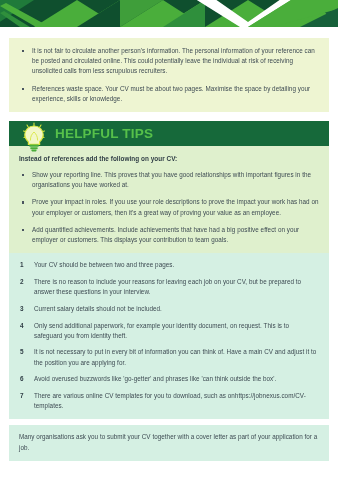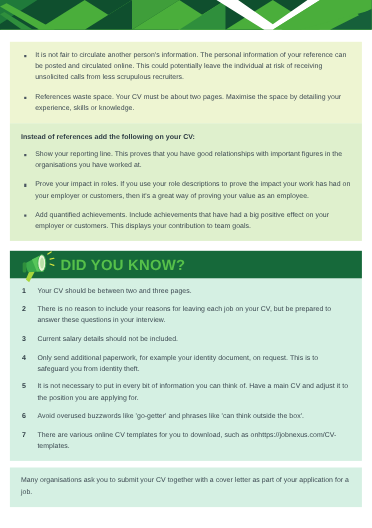--- a/index.html
+++ b/index.html
@@ -163,54 +163,55 @@
 
 <div class="page">
 
   <div class="block block-cream">
     <ul class="bullets">
       <li>It is not fair to circulate another person's information. The personal information of your reference can be posted and circulated online. This could potentially leave the individual at risk of receiving unsolicited calls from less scrupulous recruiters.</li>
       <li>References waste space. Your CV must  be about two pages. Maximise the space by detailing your experience, skills or knowledge.</li>
     </ul>
   </div>
 
+  <div class="section-bar">
+    <div class="bar-icon">
+      <svg viewBox="0 0 36 34">
+
+        <g stroke="#d9e63f" stroke-width="1.1" stroke-linecap="round">
+          <line x1="18" y1="4" x2="18" y2="7.5"></line>
+          <line x1="11" y1="6" x2="12.8" y2="9"></line>
+          <line x1="25" y1="6" x2="23.2" y2="9"></line>
+          <line x1="7.5" y1="12" x2="11" y2="13"></line>
+          <line x1="28.5" y1="12" x2="25" y2="13"></line>
+          <line x1="8" y1="18.5" x2="11" y2="17.5"></line>
+          <line x1="28" y1="18.5" x2="25" y2="17.5"></line>
+        </g>
+
+        <path d="M18 7 C 12.6 7 8.8 11 8.8 15.8 C 8.8 19 10.7 21.2 12.4 22.9 L 12.4 25.4 L 23.6 25.4 L 23.6 22.9 C 25.3 21.2 27.2 19 27.2 15.8 C 27.2 11 23.4 7 18 7 Z" fill="#f2f7c8" stroke="#d9e63f" stroke-width="1.2"></path>
+
+        <path d="M14.4 21.5 C 14.4 17 16 15 18 13 C 20 15 21.6 17 21.6 21.5" fill="none" stroke="#d9e63f" stroke-width="0.9"></path>
+
+        <rect x="13.4" y="25.6" width="9.2" height="2.2" rx="0.6" fill="#4aae3b"></rect>
+        <rect x="14.3" y="28.2" width="7.4" height="2" rx="0.6" fill="#4aae3b"></rect>
+        <rect x="15.4" y="30.6" width="5.2" height="1.8" rx="0.8" fill="#4aae3b"></rect>
+      </svg>
+    </div>
+    <span class="bar-title">HELPFUL TIPS</span>
+  </div>
 
   <div class="block block-lime">
     <p class="lead-bold">Instead of references add the following on your CV:</p>
     <ul class="bullets">
       <li>Show your reporting line. This proves that you have good relationships with important figures in the organisations you have worked at.</li>
       <li>Prove your impact in roles. If you use your role descriptions to prove the impact your work has had on your employer or customers, then it's a great way of proving your value as an employee.</li>
       <li>Add quantified achievements. Include achievements that have had a big positive effect on your employer or customers. This displays your contribution to team goals.</li>
     </ul>
   </div>
 
-  <div class="section-bar">
-    <div class="bar-icon">
-      <svg viewBox="0 0 36 34">
-
-        <g stroke="#d9e63f" stroke-width="1.1" stroke-linecap="round">
-          <line x1="27.5" y1="5" x2="30.5" y2="3"></line>
-          <line x1="29.5" y1="9.5" x2="33" y2="8.8"></line>
-          <line x1="29.5" y1="14" x2="33" y2="15.2"></line>
-        </g>
-
-        <path d="M11.5 18.5 L 15.5 21 L 10.5 30.5 L 7.5 28.2 Z" fill="#a8d63c"></path>
-
-        <path d="M6.5 13.5 L 20 6.5 L 24 20.5 L 9.5 21.5 Z" fill="#3aa94a"></path>
-
-        <path d="M13 10 L 20 6.5 L 24 20.5 L 17.5 20.9 Z" fill="#58c65a"></path>
-
-        <ellipse cx="22" cy="13.2" rx="3.6" ry="7.6" fill="#e9f5d6" stroke="#3aa94a" stroke-width="0.8"></ellipse>
-        <ellipse cx="22.2" cy="13.2" rx="1.8" ry="5" fill="#b9e0a8"></ellipse>
-
-        <rect x="4.6" y="12.3" width="3.4" height="9.4" rx="1.4" fill="#2f8f3c"></rect>
-      </svg>
-    </div>
-    <span class="bar-title">DID YOU KNOW?</span>
-  </div>
 
   <div class="block block-mint">
     <ol class="numbers">
       <li>
         <span class="num">1</span>
         <span>Your CV should be between two and three pages.</span>
       </li>
       <li>
         <span class="num">2</span>
         <span>There is no reason to include your reasons for leaving each job on your CV, but be prepared to answer these questions in your interview.</span>

